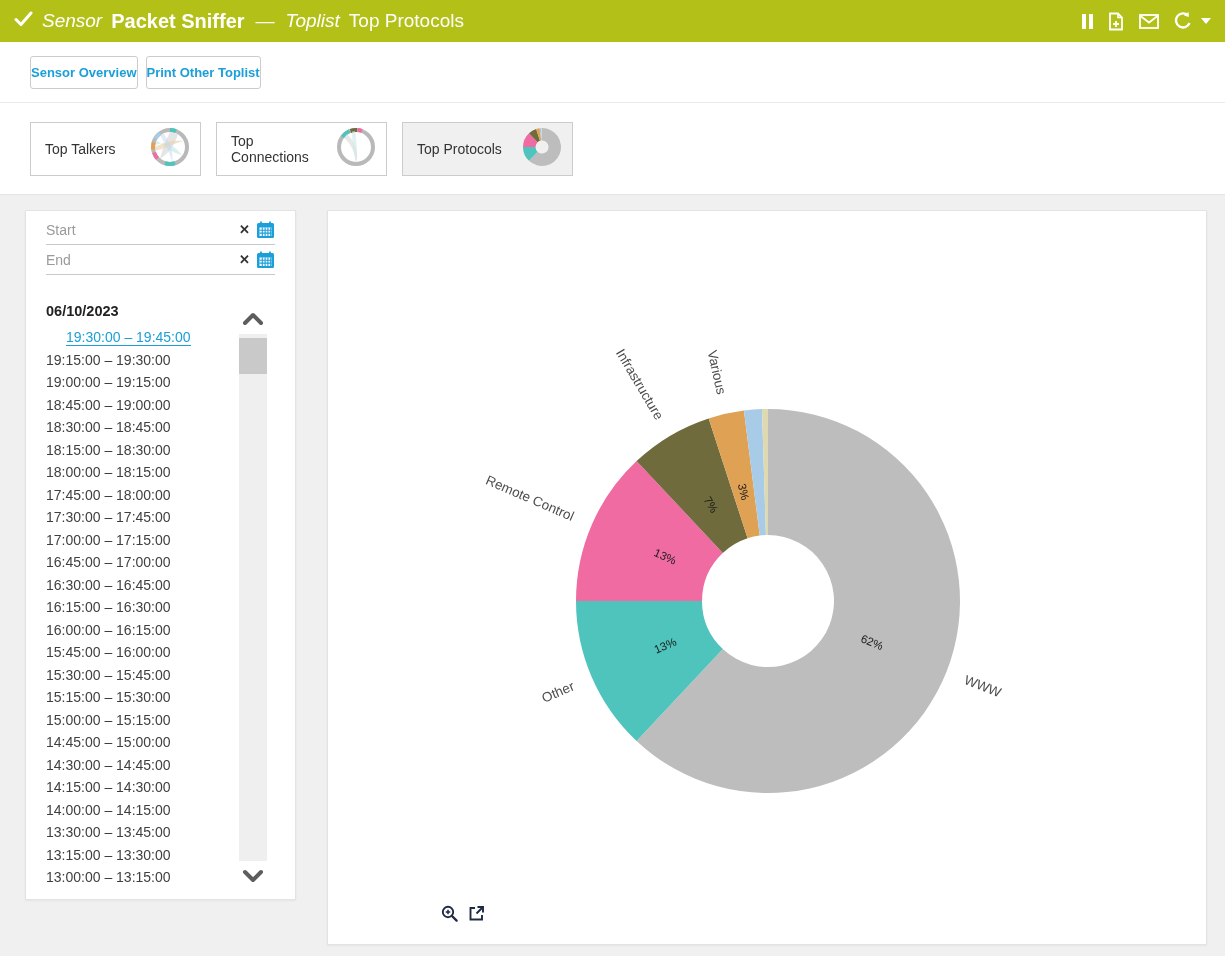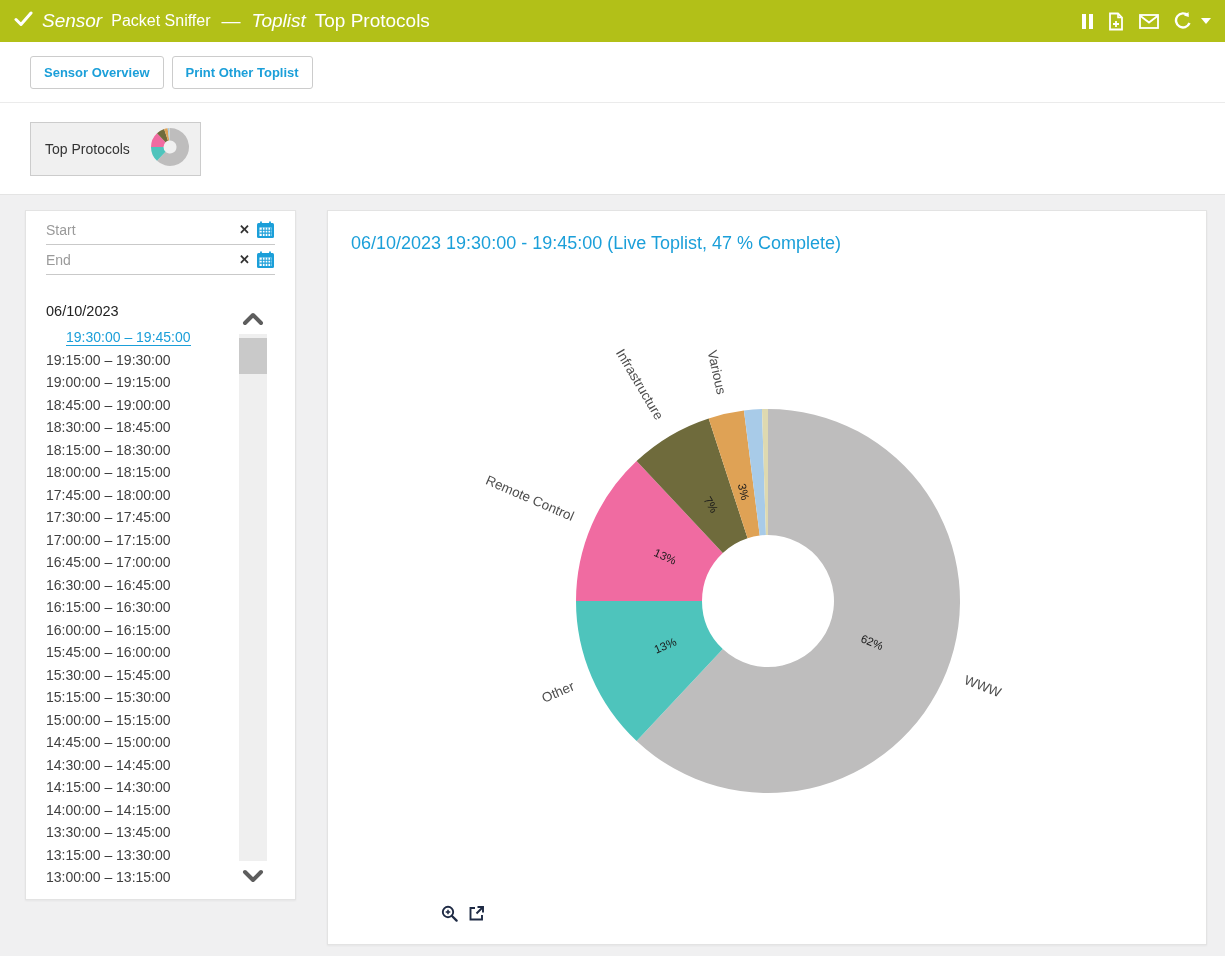--- a/index.html
+++ b/index.html
@@ -13,36 +13,36 @@
   }
   
   .topbar {
     position:absolute; top:0; left:0; width:1225px; height:42px;
     background:#b2c018; color:#fff;
     display:flex; align-items:center; justify-content:space-between;
     padding:11px 14px;
   }
   .topbar-left { display:flex; align-items:center; gap:9px; font-size:19px; }
   .topbar-left .kind { font-style:italic; font-weight:300; }
-  .topbar-left .device { font-weight:normal; font-size:16px; }
+  .topbar-left .device { font-weight:bold; font-size:20px; }
   .topbar-left .dash { font-weight:300; padding:0 2px; }
   .topbar-left .section { font-style:italic; font-weight:300; }
   .topbar-left .title { font-weight:400; }
   .topbar-right { display:flex; align-items:center; gap:14px; }
   .hicon { display:flex; align-items:center; cursor:pointer; }
   .pause-bars { display:flex; gap:3px; }
   .pause-bars i { display:block; width:4px; height:15px; background:#fff; }
   .caret { width:0; height:0; border-left:5px solid transparent; border-right:5px solid transparent; border-top:6px solid #fff; margin-left:-6px; }
   
   .subbar { position:absolute; top:42px; left:0; width:1225px; height:153px; background:#fff; }
   .btn-row { height:61px; display:flex; align-items:center; gap:8px; padding:0 30px; border-bottom:1px solid #ebebeb; }
   .btn {
     background:#fff; border:1px solid #ccc; border-radius:3px;
     color:#1b9fd9; font-weight:bold; font-size:13px;
-    padding:8px 13px; cursor:pointer; font-family:inherit;
+    padding:8px 0; cursor:pointer; font-family:inherit;
   }
   .tab-row { height:92px; display:flex; align-items:center; gap:15px; padding:0 30px; border-bottom:1px solid #e4e4e4; }
   .tab-card {
     width:171px; height:54px; background:#fff; border:1px solid #ccc;
     display:flex; align-items:center; justify-content:space-between;
     padding:0 8px 0 14px; font-size:14px; color:#333; cursor:pointer;
   }
   .tab-card.selected { background:#f0f0f0; }
   
   .filter-panel {
@@ -55,21 +55,21 @@
   }
   .date-field:first-child { margin-top:4px; }
   .date-field input {
     flex:1; border:none; outline:none; font-size:14px; color:#444;
     font-family:inherit; background:transparent;
   }
   .date-field input::placeholder { color:#9a9a9a; }
   .clear-x { font-size:13px; font-weight:bold; color:#333; cursor:pointer; padding:0 6px; }
   .cal-btn { cursor:pointer; display:flex; align-items:center; }
   .list-wrap { margin:18px 0 0 20px; width:178px; }
-  .date-header { font-size:14.5px; font-weight:normal; color:#222; margin-bottom:7px;margin-top:28px; }
+  .date-header { font-size:14.5px; font-weight:bold; color:#222; margin-bottom:7px;margin-top:28px; }
   .time-item {
     font-size:14px; color:#3f3f3f; height:22.5px; display:flex; align-items:center;
     cursor:pointer; white-space:nowrap;
   }
   .time-item span { display:inline-block; }
   .time-item.selected span { color:#1b9fd9; border-bottom:1px solid #1b9fd9;margin-left:20px; }
   
   .vscroll { position:absolute; top:93px; right:28px; width:28px; height:587px; background:#efefef; }
   .vscroll .arrow { position:absolute; left:0; width:28px; height:30px; background:#fff; display:flex; align-items:center; justify-content:center; cursor:pointer; }
   .vscroll .arrow.up { top:0; }
@@ -132,20 +132,50 @@
     <span class="caret"></span>
   </div>
 </div>
 
 <div class="subbar">
   <div class="btn-row">
     <button class="btn">Sensor Overview</button>
     <button class="btn">Print Other Toplist</button>
   </div>
   <div class="tab-row">
+    <div class="tab-card">
+      <span>Top Talkers</span>
+      <span>
+        <svg width="44" height="44" viewBox="0 0 44 44">
+          <circle cx="22" cy="22" r="17" fill="none" stroke="#b9b9b9" stroke-width="4"></circle>
+          <path d="M22 5 a17 17 0 0 1 6 1.1" fill="none" stroke="#4ec4bc" stroke-width="4"></path>
+          <path d="M7.3 13.5 a17 17 0 0 1 4.5 -5" fill="none" stroke="#a8cbe8" stroke-width="4"></path>
+          <path d="M5.2 24.5 a17 17 0 0 1 0.6 -7" fill="none" stroke="#dfa255" stroke-width="4"></path>
+          <path d="M9.5 33.5 a17 17 0 0 1 -3.4 -6" fill="none" stroke="#f06ba1" stroke-width="4"></path>
+          <path d="M17 38.2 a17 17 0 0 0 10 0" fill="none" stroke="#4ec4bc" stroke-width="4"></path>
+          <path d="M22 7 C 16 20, 14 26, 12 34 C 20 28, 26 22, 30 9" fill="#cfcfcf" opacity="0.55"></path>
+          <path d="M8 15 C 18 22, 24 28, 34 30 C 26 20, 18 16, 8 20" fill="#bfe6e3" opacity="0.6"></path>
+          <path d="M7 26 C 16 24, 26 18, 36 16 C 26 14, 14 18, 7 22" fill="#e8d2ae" opacity="0.6"></path>
+          <path d="M12 10 C 18 20, 22 28, 24 37 C 26 28, 22 16, 15 8" fill="#c6d8ec" opacity="0.5"></path>
+        </svg>
+      </span>
+    </div>
+    <div class="tab-card">
+      <span>Top Connections</span>
+      <span>
+        <svg width="44" height="44" viewBox="0 0 44 44">
+          <circle cx="22" cy="22" r="17" fill="none" stroke="#b9b9b9" stroke-width="4"></circle>
+          <path d="M8.5 12 a17 17 0 0 1 7 -6" fill="none" stroke="#4ec4bc" stroke-width="4"></path>
+          <path d="M16.5 6 a17 17 0 0 1 6.5 -1" fill="none" stroke="#6f6b3c" stroke-width="4"></path>
+          <path d="M23.5 5 a17 17 0 0 1 4.5 0.8" fill="none" stroke="#f06ba1" stroke-width="4"></path>
+          <path d="M10 13 C 16 18, 20 24, 22 38 C 26 26, 20 16, 13 9" fill="#dcdcdc" opacity="0.65"></path>
+          <path d="M18 6.5 C 18 14, 19 22, 22 38 C 24 24, 22 12, 21 6" fill="#cde9e7" opacity="0.6"></path>
+        </svg>
+      </span>
+    </div>
     <div class="tab-card selected">
       <span>Top Protocols</span>
       <span>
         <svg id="mini-donut" width="44" height="44" viewBox="0 0 44 44">
             <path d="M22.00 3.00 A19 19 0 1 1 8.99 35.85 L17.55 26.74 A6.5 6.5 0 1 0 22.00 15.50 Z" fill="#bebdbd"></path>
             <path d="M8.99 35.85 A19 19 0 0 1 3.00 22.00 L15.50 22.00 A6.5 6.5 0 0 0 17.55 26.74 Z" fill="#4ec4bc"></path>
             <path d="M3.00 22.00 A19 19 0 0 1 8.99 8.15 L17.55 17.26 A6.5 6.5 0 0 0 15.50 22.00 Z" fill="#f06ba1"></path>
             <path d="M8.99 8.15 A19 19 0 0 1 16.13 3.93 L19.99 15.82 A6.5 6.5 0 0 0 17.55 17.26 Z" fill="#6f6b3c"></path>
             <path d="M16.13 3.93 A19 19 0 0 1 19.62 3.15 L21.19 15.55 A6.5 6.5 0 0 0 19.99 15.82 Z" fill="#dfa255"></path>
             <path d="M19.62 3.15 A19 19 0 0 1 21.40 3.01 L21.80 15.50 A6.5 6.5 0 0 0 21.19 15.55 Z" fill="#a8cbe8"></path>
@@ -278,21 +308,20 @@
     <div class="thumb"></div>
     <div class="arrow down">
       <svg width="22" height="14" viewBox="0 0 22 14">
           <path d="M3 3 L11 11 L19 3" fill="none" stroke="#5d5d5d" stroke-width="4" stroke-linecap="round" stroke-linejoin="round"></path>
         </svg>
     </div>
   </div>
 </div>
 
 <div class="chart-panel">
-  <div class="chart-title">06/10/2023 19:30:00 - 19:45:00 (Live Toplist, 47 % Complete)</div>
   <svg id="donut" class="donut-svg" width="880" height="660" viewBox="0 0 880 660">
       <path d="M440.00 158.00 A192 192 0 1 1 308.57 489.96 L394.82 398.11 A66 66 0 1 0 440.00 284.00 Z" fill="#bebdbd"></path>
       <text x="544.1" y="391.2" dy="0.35em" text-anchor="middle" transform="rotate(21.6 544.1 391.2)" class="pct-label">62%</text>
       <text x="637.1" y="428.0" dy="0.35em" text-anchor="start" transform="rotate(21.6 637.1 428.0)" class="slice-name">WWW</text>
       <path d="M308.57 489.96 A192 192 0 0 1 248.00 350.00 L374.00 350.00 A66 66 0 0 0 394.82 398.11 Z" fill="#4ec4bc"></path>
       <text x="337.2" y="394.5" dy="0.35em" text-anchor="middle" transform="rotate(-23.4 337.2 394.5)" class="pct-label">13%</text>
       <text x="245.4" y="434.2" dy="0.35em" text-anchor="end" transform="rotate(-23.4 245.4 434.2)" class="slice-name">Other</text>
       <path d="M248.00 350.00 A192 192 0 0 1 308.57 210.04 L394.82 301.89 A66 66 0 0 0 374.00 350.00 Z" fill="#f06ba1"></path>
       <text x="337.2" y="305.5" dy="0.35em" text-anchor="middle" transform="rotate(23.4 337.2 305.5)" class="pct-label">13%</text>
       <text x="245.4" y="265.8" dy="0.35em" text-anchor="end" transform="rotate(23.4 245.4 265.8)" class="slice-name">Remote Control</text>

